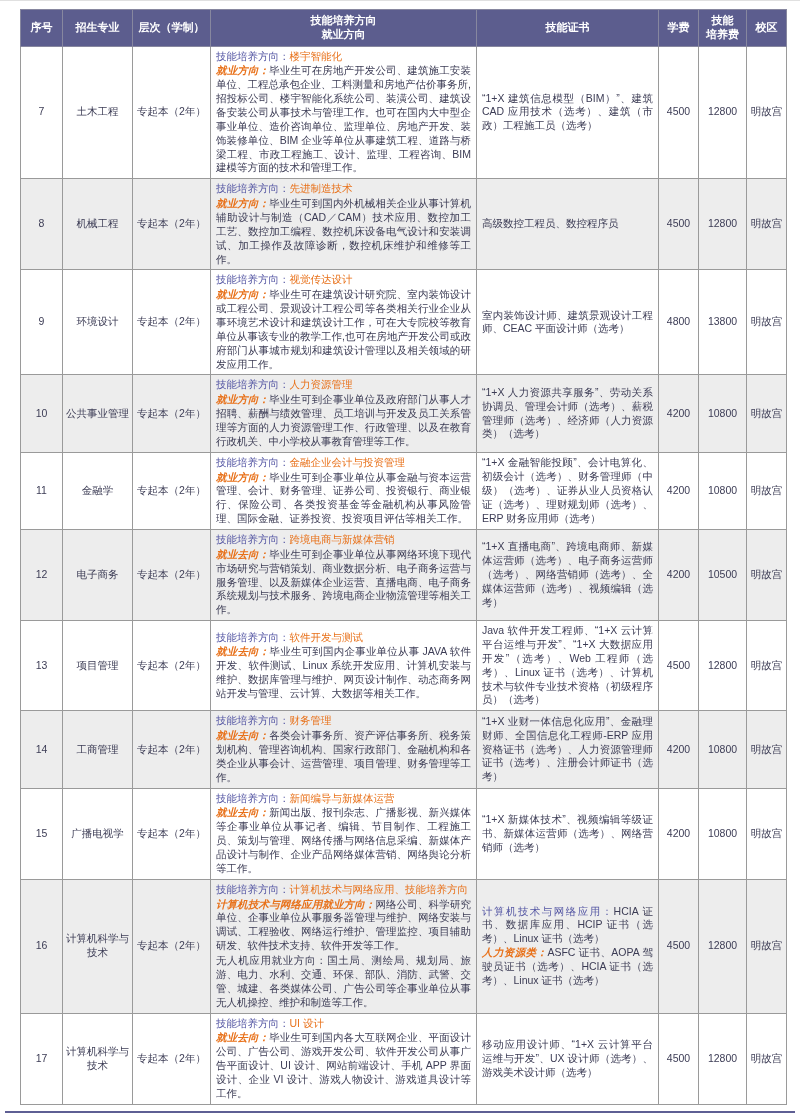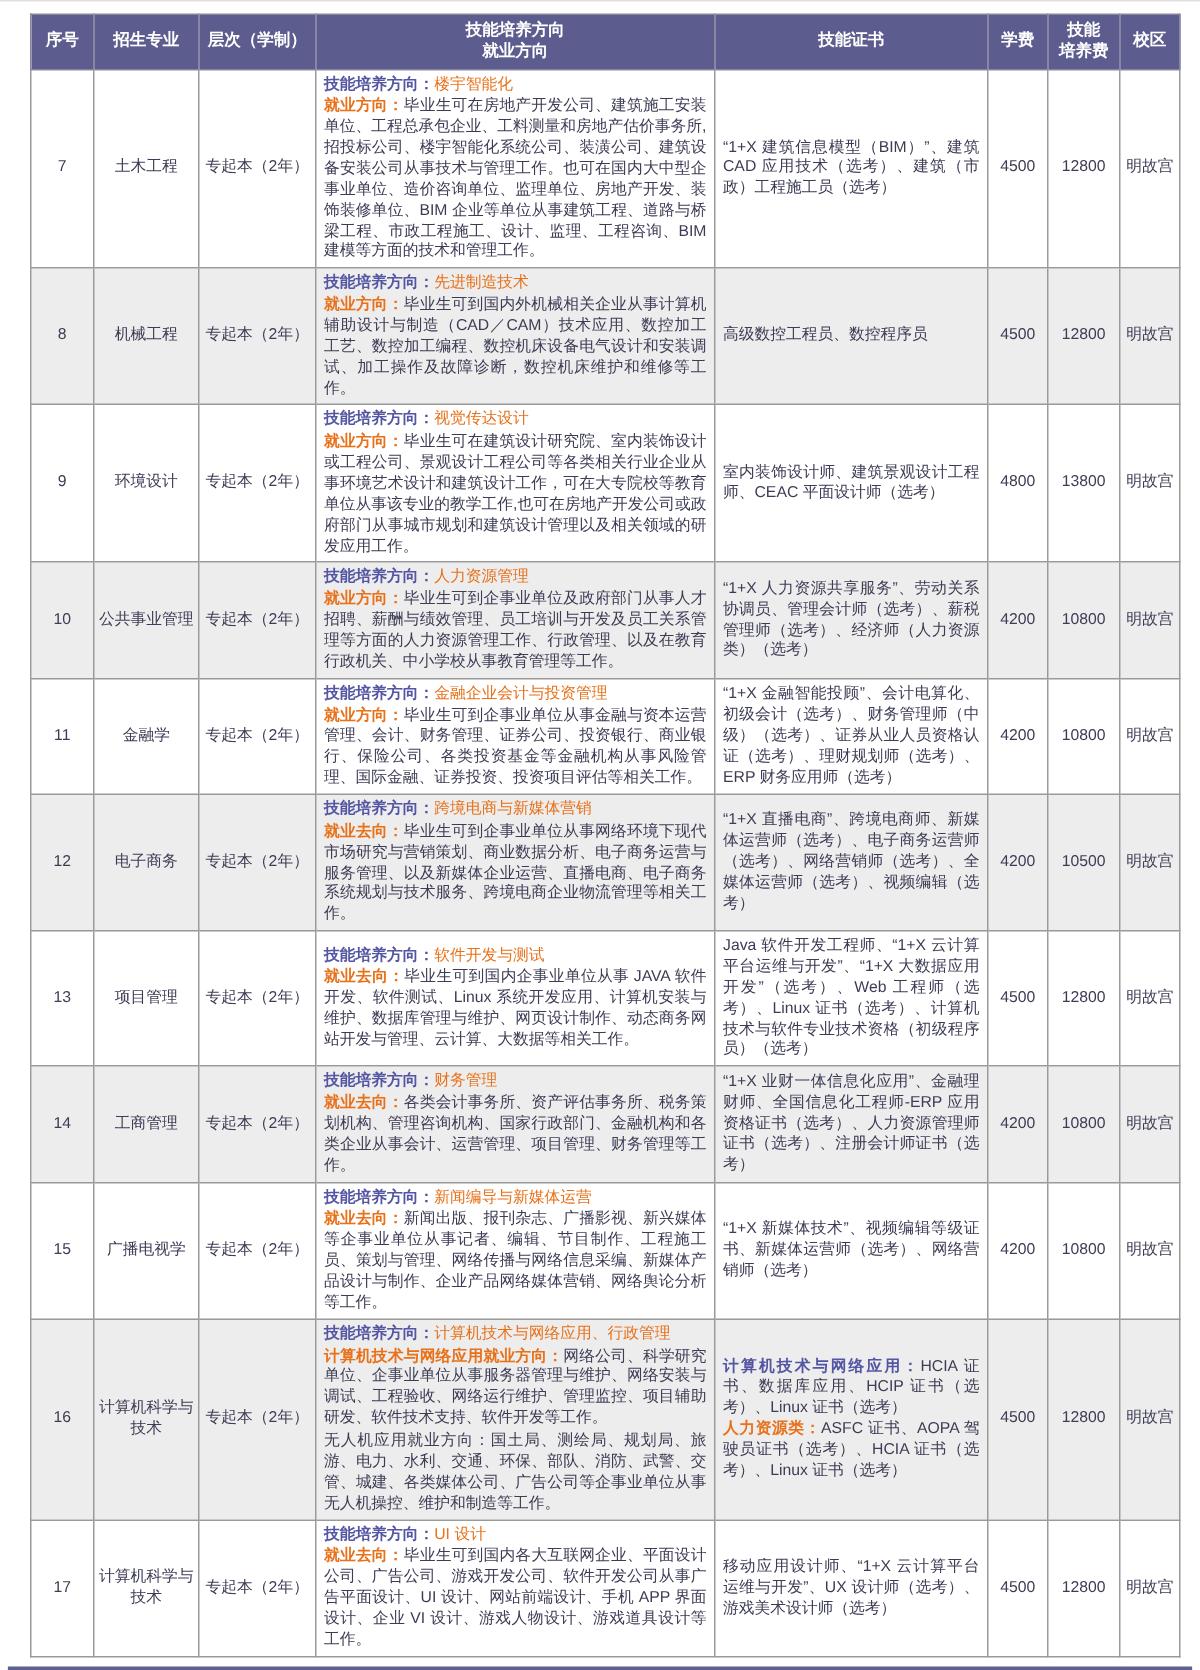--- a/index.html
+++ b/index.html
@@ -30,23 +30,23 @@
   td{
     border:1px solid #9a9a9a;
     vertical-align:middle;
     padding:3px 5px;
     line-height:1.32;
     background:#ffffff;
   }
   tr.stripe td{background:#ededed;}
   .c-no,.c-major,.c-level,.c-fee,.c-campus{text-align:center;padding:2px 1px;}
   .c-dir,.c-cert{text-align:justify;text-justify:inter-ideograph;}
-  .lbl-purple{color:#5456a3;font-weight:bold;}
+  .lbl-purple{color:#5456a3;font-weight:normal;}
   .val-orange{color:#e8711a;}
-  .lbl-orange{color:#e8711a;font-weight:bold;}
+  .lbl-orange{color:#e8711a;font-weight:bold;font-style:italic;}
   .lbl-dark{color:#3c3c55;margin-top:20px;}
   .dir-body{margin-top:1px;}
   .footer-gap{height:6px;}
   .footer{
     margin:0 5px;
     background:#5e5f94;
     color:#ffffff;
     font-size:11px;
     line-height:16px;
     padding:9px 12px 8px 38px;
@@ -213,21 +213,21 @@
         <td class="c-fee">4200</td>
         <td class="c-fee">10800</td>
         <td class="c-campus">明故宫</td>
       </tr>
 
       <tr class="stripe">
         <td class="c-no">16</td>
         <td class="c-major">计算机科学与技术</td>
         <td class="c-level">专起本（2年）</td>
         <td class="c-dir">
-          <div class="dir-line"><span class="lbl-purple">技能培养方向：</span><span class="val-orange">计算机技术与网络应用、行政管理</span></div>
+          <div class="dir-line"><span class="lbl-purple">技能培养方向：</span><span class="val-orange">计算机技术与网络应用、技能培养方向</span></div>
           <div class="dir-body"><span class="lbl-orange">计算机技术与网络应用就业方向：</span><span>网络公司、科学研究单位、企事业单位从事服务器管理与维护、网络安装与调试、工程验收、网络运行维护、管理监控、项目辅助研发、软件技术支持、软件开发等工作。</span></div>
           <div class="dir-body"><span class="lbl-dark">无人机应用就业方向：</span><span>国土局、测绘局、规划局、旅游、电力、水利、交通、环保、部队、消防、武警、交管、城建、各类媒体公司、广告公司等企事业单位从事无人机操控、维护和制造等工作。</span></div>
         </td>
         <td class="c-cert">
           <div><span class="lbl-purple">计算机技术与网络应用：</span><span>HCIA 证书、数据库应用、HCIP 证书（选考）、Linux 证书（选考）</span></div>
           <div><span class="lbl-orange">人力资源类：</span><span>ASFC 证书、AOPA 驾驶员证书（选考）、HCIA 证书（选考）、Linux 证书（选考）</span></div>
         </td>
         <td class="c-fee">4500</td>
         <td class="c-fee">12800</td>
         <td class="c-campus">明故宫</td>

